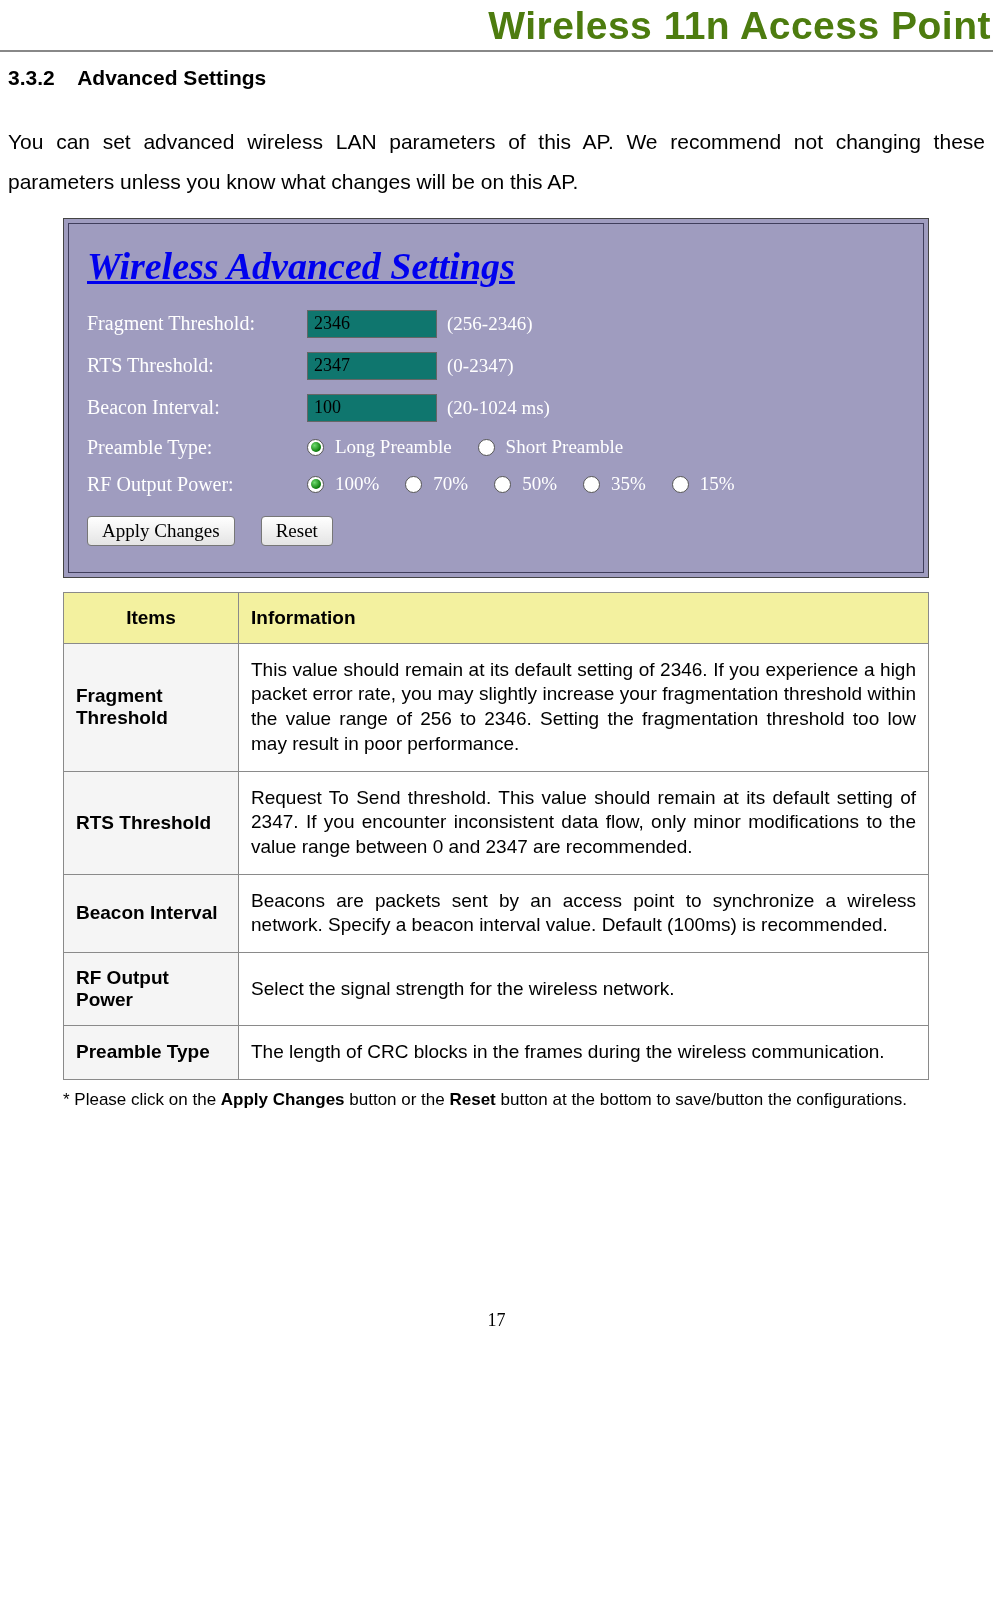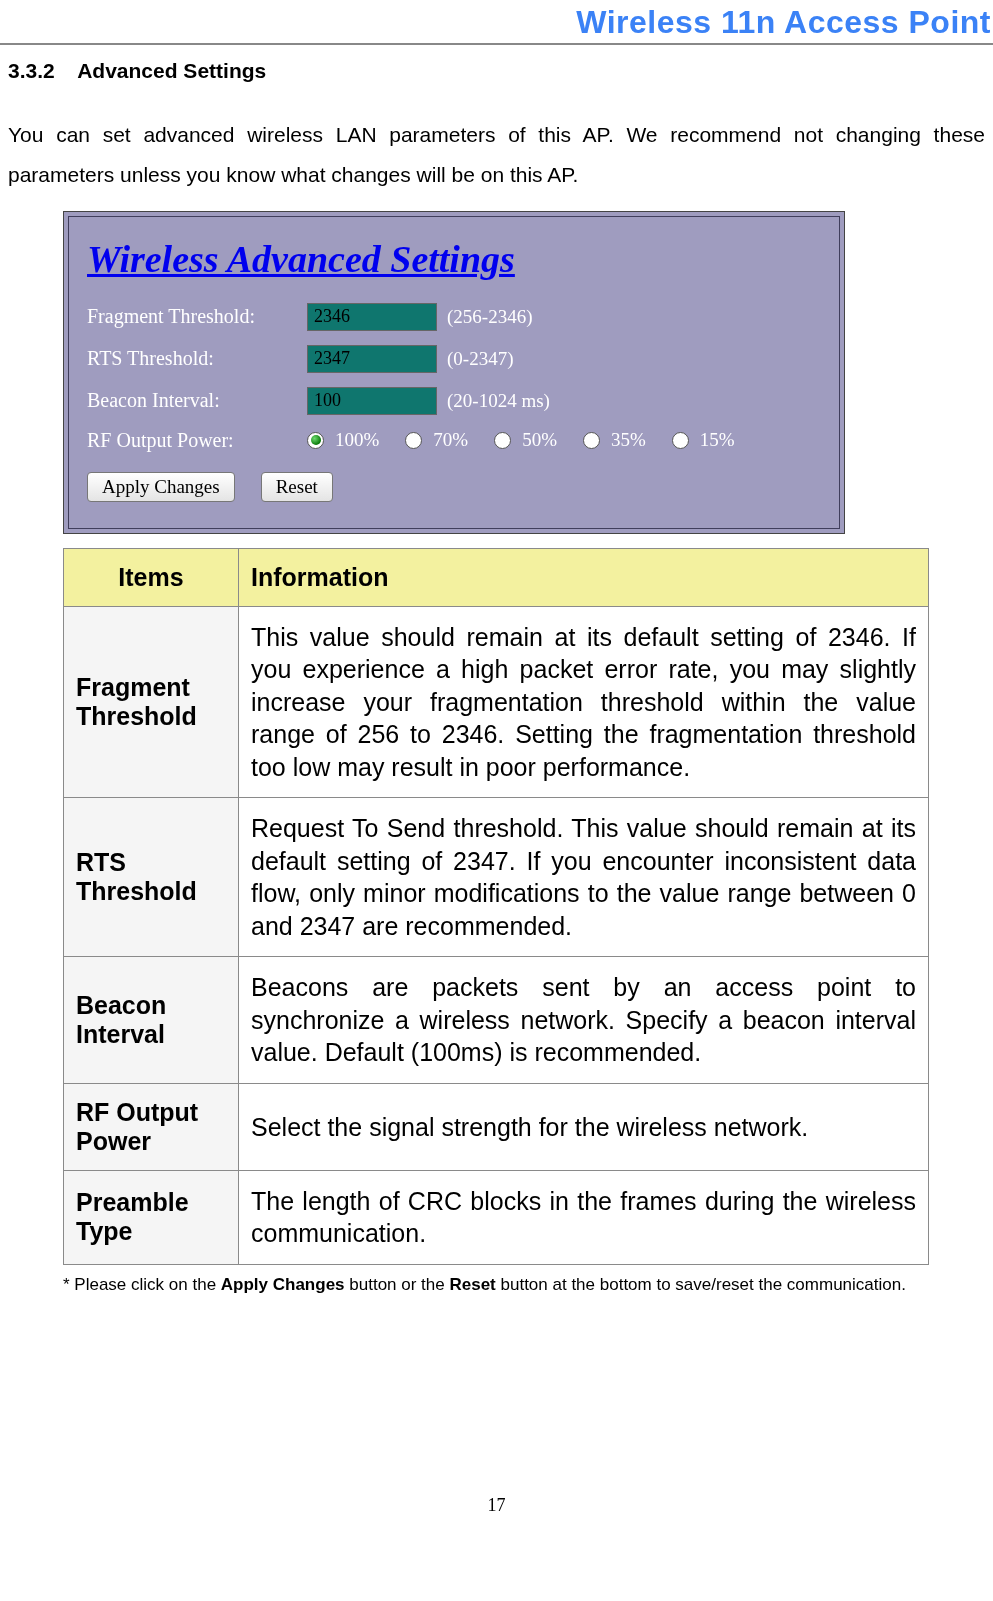--- a/index.html
+++ b/index.html
@@ -8,23 +8,23 @@
       width: 993px;
       background: #fff;
     }
     .header-bar {
       text-align: right;
       padding: 4px 2px 2px;
       border-bottom: 2px solid #888;
       margin-bottom: 14px;
     }
     .header-title {
-      font-size: 32px;
-      font-weight: bold;
-      color: #3b82f6;
+      font-size: 39px;
+      font-weight: bold;
+      color: #4d7c0f;
       letter-spacing: 0.5px;
     }
     .content {
       padding: 0 8px;
     }
     .section-num {
       font-weight: bold;
       font-size: 21px;
       display: inline-block;
       margin-right: 18px;
@@ -34,21 +34,21 @@
       font-size: 21px;
     }
     .section-header { margin-bottom: 32px; }
     .intro {
       font-size: 21px;
       line-height: 1.9;
       text-align: justify;
       margin-bottom: 16px;
     }
     .panel {
-      width: 782px;
+      width: 866px;
       margin: 0 0 0 55px;
       background: #9f9cbf;
       padding: 4px;
       border: 1px solid #444;
     }
     .panel-inner {
       border: 1px solid #403e5c;
       padding: 20px 18px 26px 18px;
     }
     .panel-title {
@@ -113,21 +113,21 @@
       background: linear-gradient(#fff, #e4e4e4);
       border: 1px solid #777;
       border-radius: 4px;
       padding: 3px 14px;
       cursor: pointer;
     }
     .info-table {
       width: 866px;
       margin: 14px 0 0 55px;
       border-collapse: collapse;
-      font-size: 25px;
+      font-size: 19px;
     }
     .info-table th, .info-table td {
       border: 1px solid #8a8a8a;
       padding: 14px 12px;
       vertical-align: middle;
     }
     .info-table th {
       background: #f3f19f;
       font-weight: bold;
       text-align: left;
@@ -185,20 +185,29 @@
           <input class="finput" value="2347" style="">
           <span class="frange">(0-2347)</span>
         </div>
 
         <div class="frow">
           <span class="flabel">Beacon Interval:</span>
           <input class="finput" value="100" style="">
           <span class="frange">(20-1024 ms)</span>
         </div>
 
+        <div class="frow">
+          <span class="flabel">Preamble Type:</span>
+          <div class="radio-group">
+            <span class="radio checked"></span>
+            <span class="radio-label">Long Preamble</span>
+            <span class="radio"></span>
+            <span class="radio-label">Short Preamble</span>
+          </div>
+        </div>
 
         <div class="frow">
           <span class="flabel">RF Output Power:</span>
           <div class="radio-group">
             <span class="radio checked"></span>
             <span class="radio-label">100%</span>
             <span class="radio"></span>
             <span class="radio-label">70%</span>
             <span class="radio"></span>
             <span class="radio-label">50%</span>
@@ -243,18 +252,18 @@
         <td>Select the signal strength for the wireless network.</td>
       </tr>
       <tr>
         <td>Preamble Type</td>
         <td>The length of CRC blocks in the frames during the wireless communication.</td>
       </tr>
     </tbody>
   </table>
 
   <p class="footnote">
-    <span>* Please click on the </span><b>Apply Changes</b><span> button or the </span><b>Reset</b><span> button at the bottom to save/reset the communication.</span>
+    <span>* Please click on the </span><b>Apply Changes</b><span> button or the </span><b>Reset</b><span> button at the bottom to save/button the configurations.</span>
   </p>
 
 </div>
 
 <div class="pgnum">17</div>
 
 </body></html>

